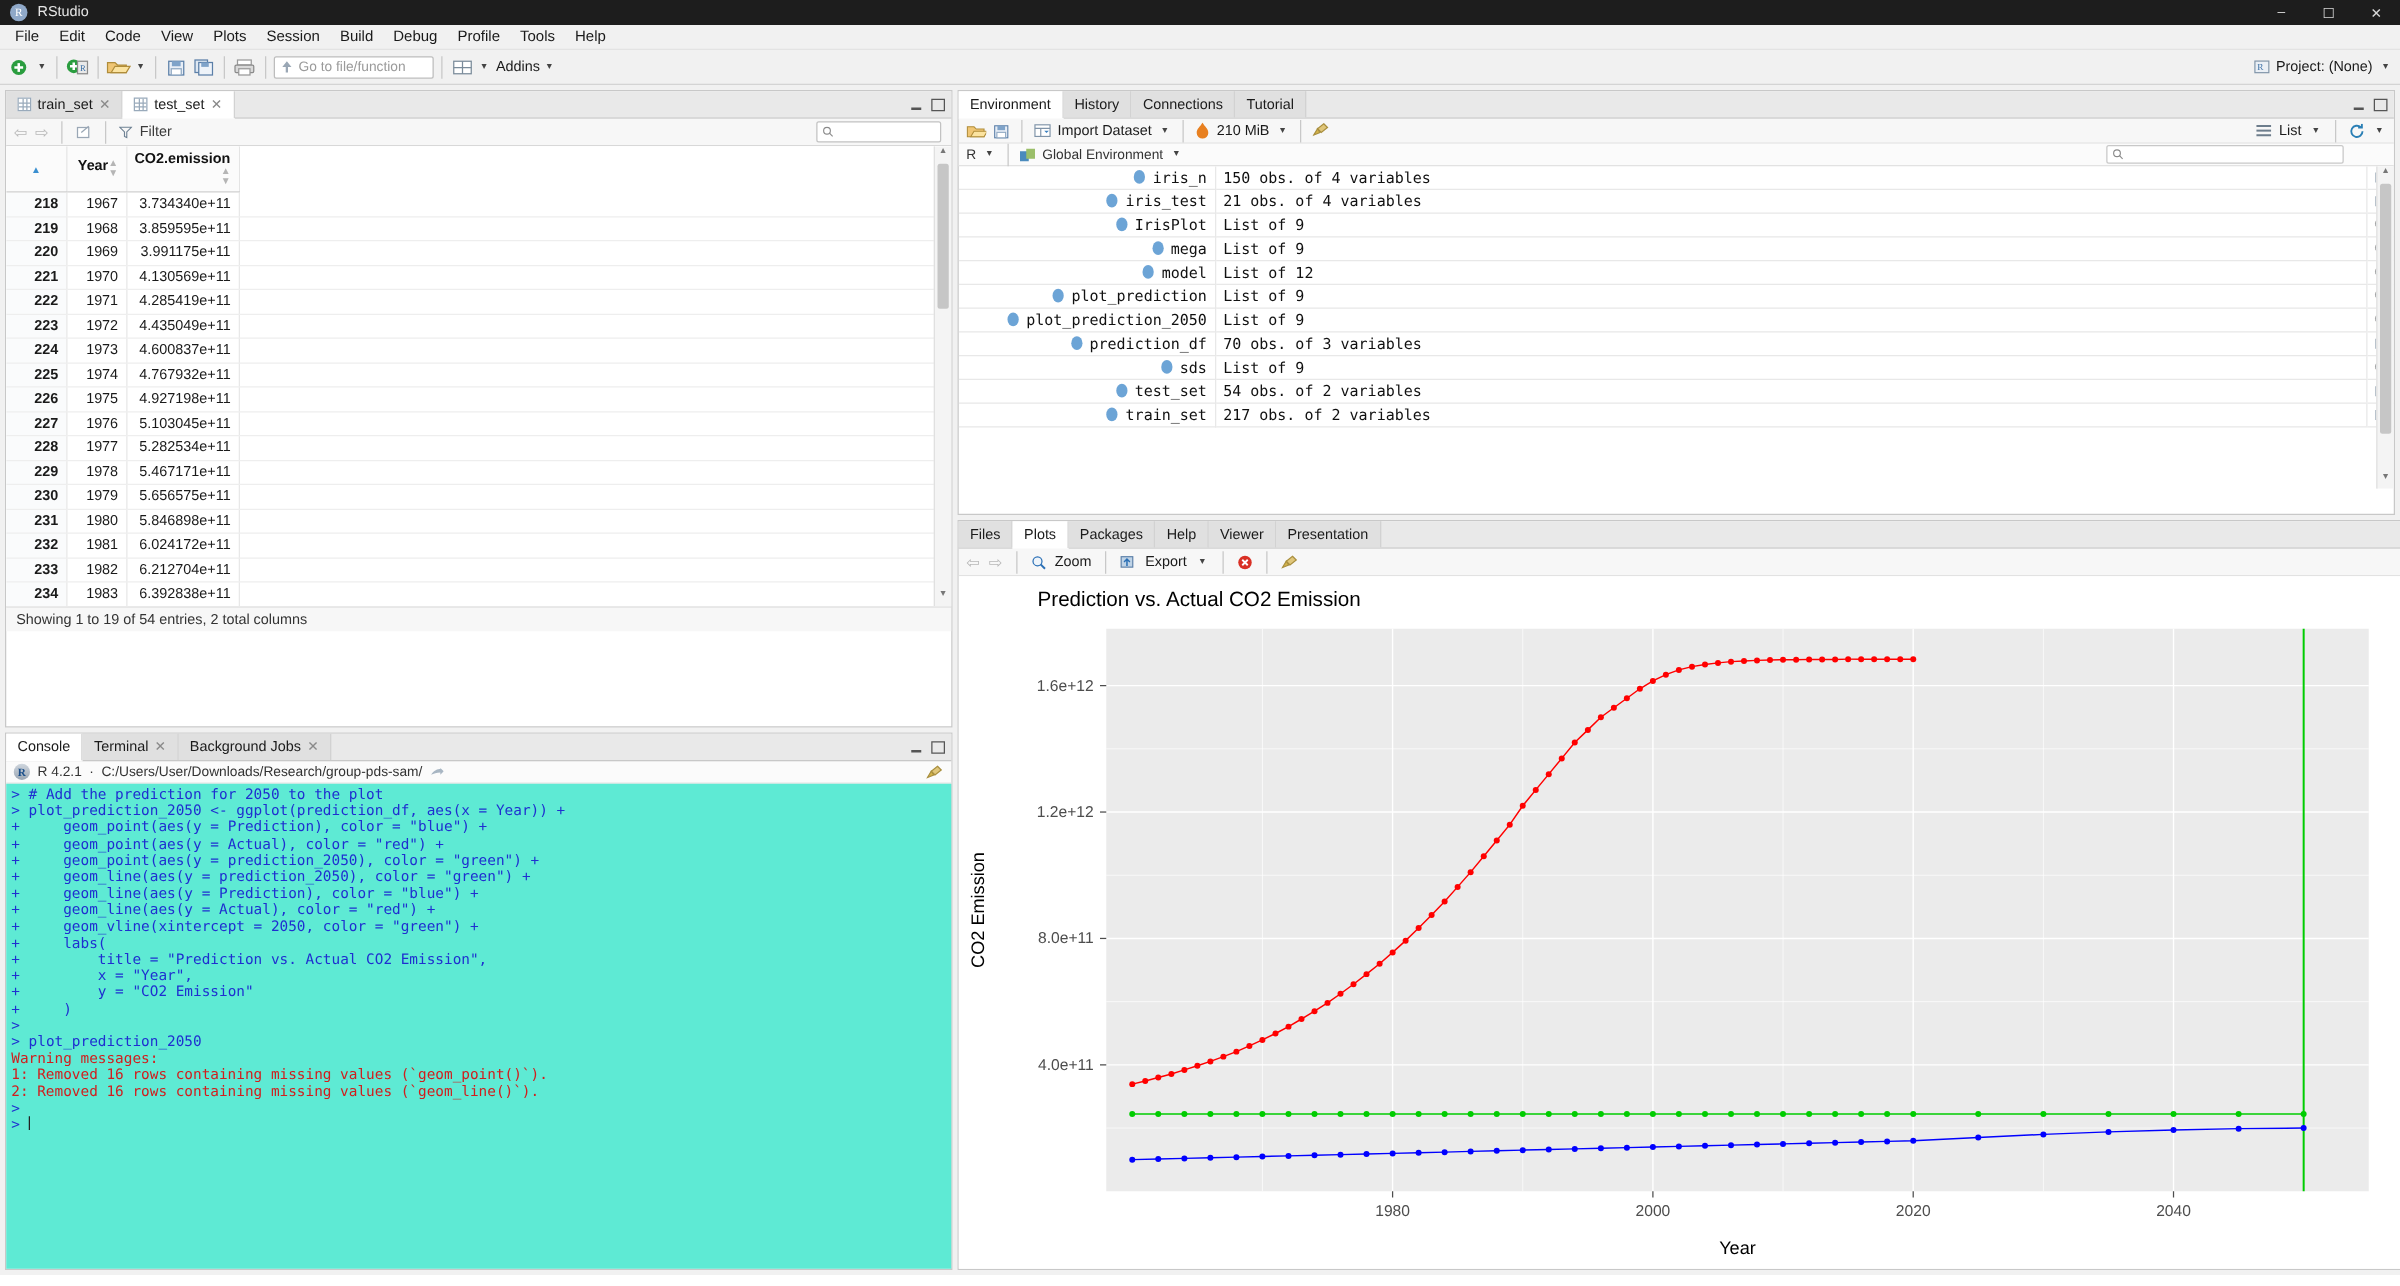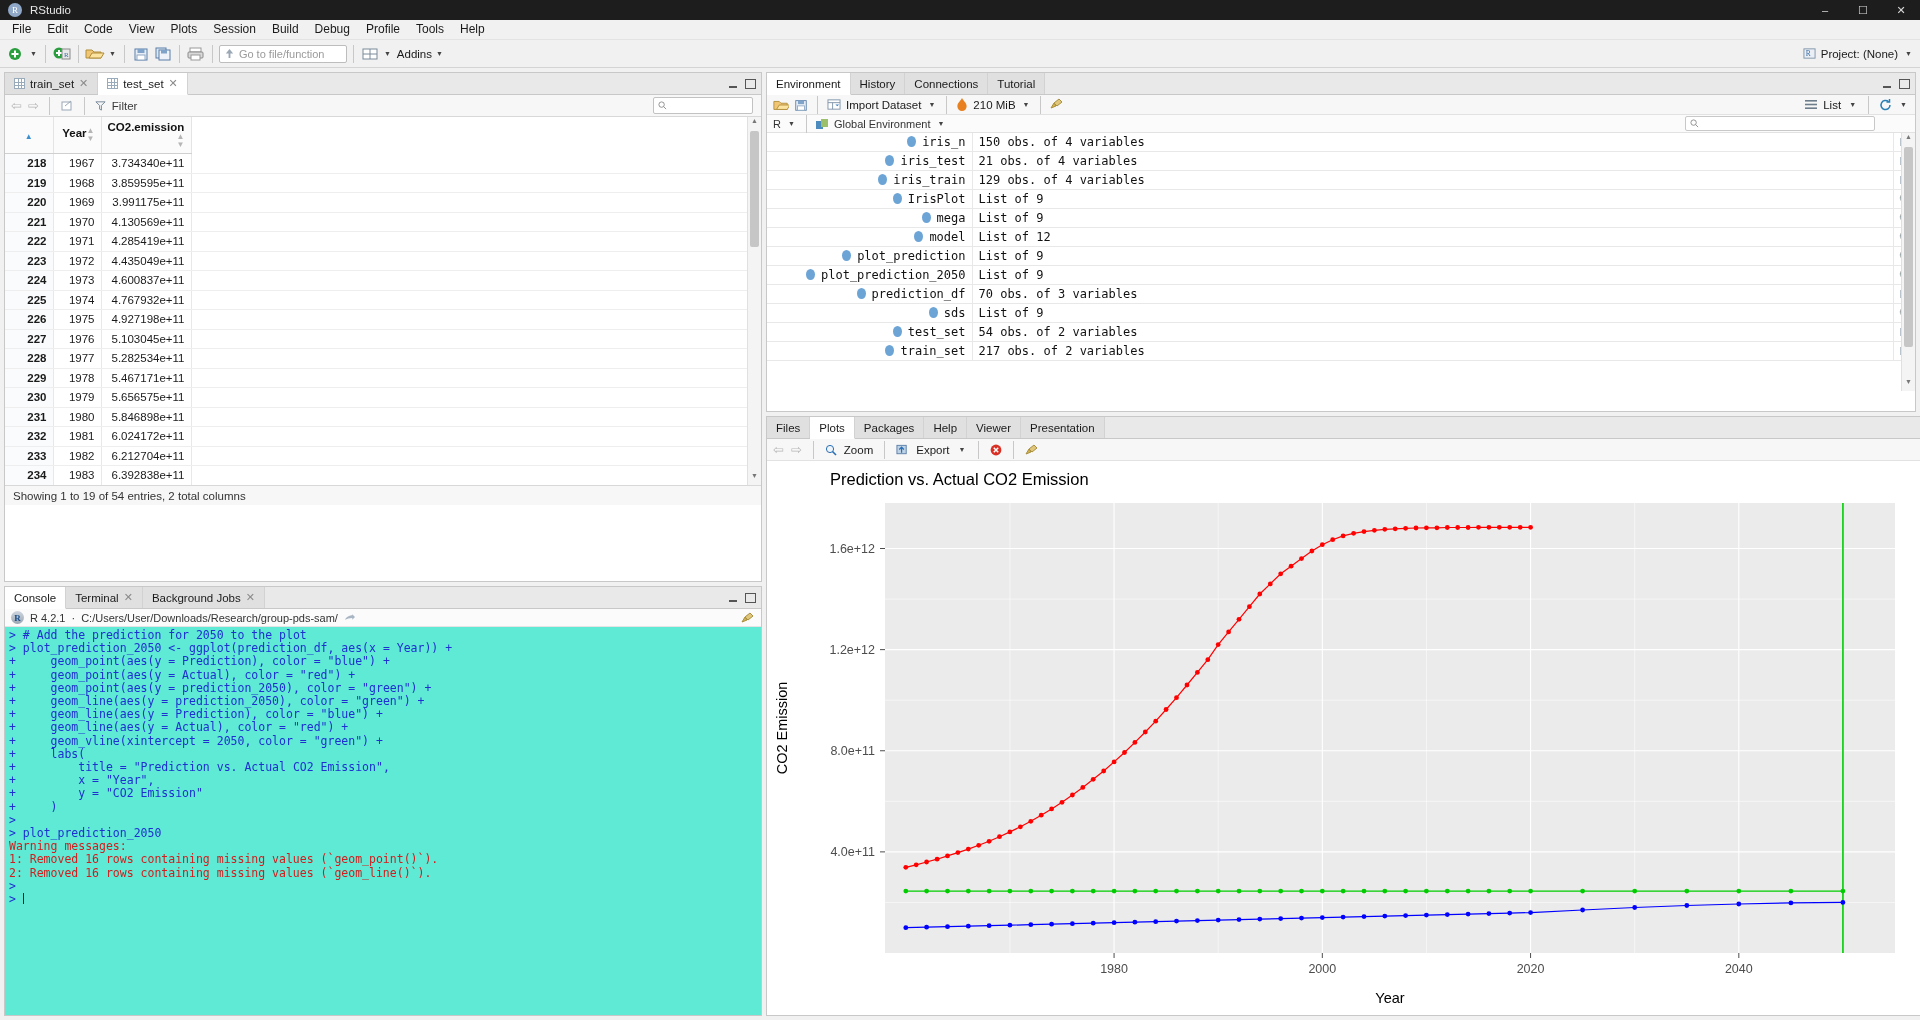--- a/index.html
+++ b/index.html
@@ -631,25 +631,20 @@
       <table class="env">
         <tbody id="env-body">
             <tr>
               <td class="name"><span class="blue-dot"></span>iris_n</td>
               <td class="val">150 obs. of 4 variables</td>
               <td class="act"><span class="gridsq"></span></td>
             </tr>
             <tr>
               <td class="name"><span class="blue-dot"></span>iris_test</td>
               <td class="val">21 obs. of 4 variables</td>
-              <td class="act"><span class="gridsq"></span></td>
-            </tr>
-            <tr>
-              <td class="name"><span class="blue-dot"></span>iris_train</td>
-              <td class="val">129 obs. of 4 variables</td>
               <td class="act"><span class="gridsq"></span></td>
             </tr>
             <tr>
               <td class="name"><span class="blue-dot"></span>IrisPlot</td>
               <td class="val">List of  9</td>
               <td class="act"><span class="magnify">🔍</span></td>
             </tr>
             <tr>
               <td class="name"><span class="blue-dot"></span>mega</td>
               <td class="val">List of  9</td>

